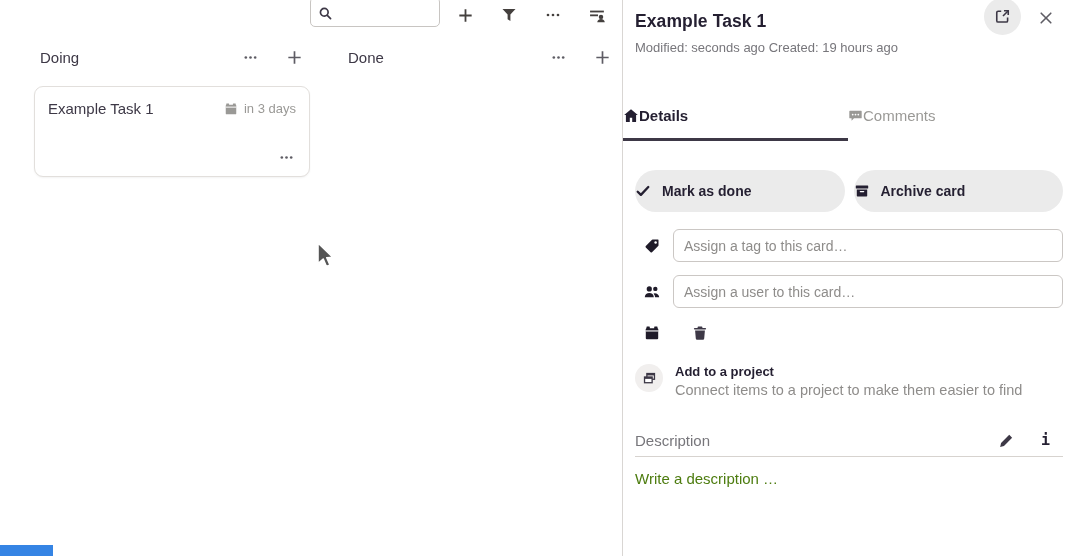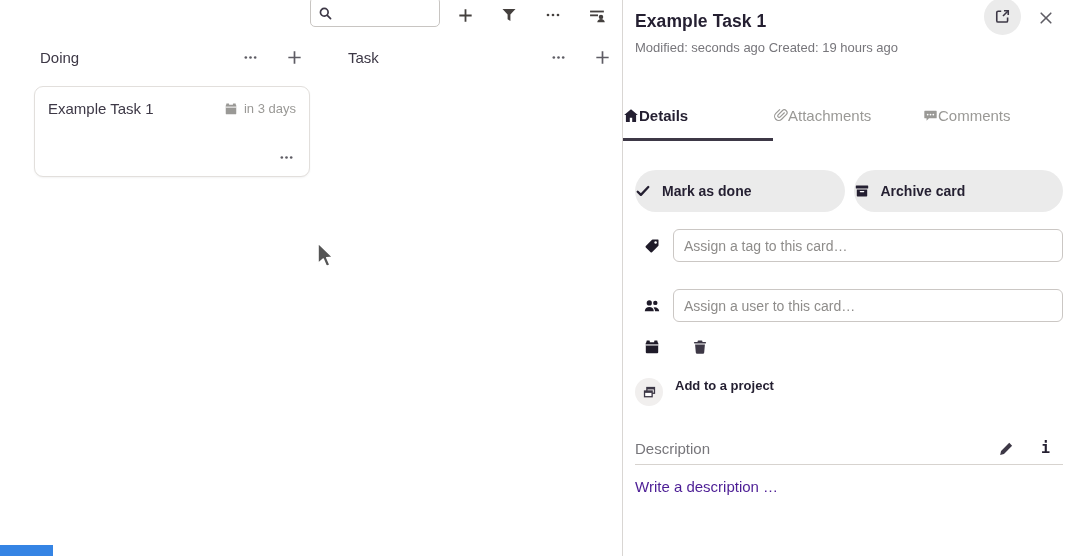--- a/index.html
+++ b/index.html
@@ -60,21 +60,21 @@
   .tab.active::after { content:""; position:absolute; left:0; right:0; bottom:0; height:3px; background:#3d3846; }
 
   .panel-content { position:absolute; left:0; top:141px; width:450px; bottom:0; padding:0 10px 0 12px; }
 
   .action-row { display:flex; gap:9px; margin-top:29px; }
   .pill-btn { flex:1; height:42px; border-radius:21px; background:#ebebeb; border:none;
     display:flex; align-items:center; gap:11px;
     font:700 14px "Liberation Sans",sans-serif; color:#241f31; cursor:pointer; }
 
   .field-row { display:flex; align-items:center; margin-top:17px; padding-left:9px; }
-  .row2 { margin-top:27px;align-items:center; } .row3 { margin-top:15px; }
+  .row2 { margin-top:13px;align-items:center; } .row3 { margin-top:15px; }
   .row-icon { width:16px; height:16px; margin-right:13px; color:#1f1b29; flex:none; display:flex; }
   .text-entry { flex:1; height:33px; border:1px solid #cbc7c4; border-radius:6px; padding:0 10px;
     font:14px "Liberation Sans",sans-serif; color:#3d3846; outline:none; background:#fff; }
   .text-entry::placeholder { color:#8e8c8a; }
 
   .date-field { width:208px; height:33px; border:1px solid #cbc7c4; border-radius:6px; background:#fff;
     display:flex; align-items:center; gap:8px; padding:0 9px 0 10px; font-size:13.5px; color:#3d3846; cursor:pointer; }
   .date-text { flex:1; }
   .trash-btn { margin-left:17px; width:20px; height:20px; background:none; border:none; color:#3d3846;
     display:flex; align-items:center; justify-content:center; cursor:pointer; }
@@ -86,21 +86,21 @@
   .proj-sub { font-size:14.5px; color:#8e8c8a; margin-top:3px; }
 
   .desc-header { display:flex; align-items:center; margin-top:33px; padding-right:13px;justify-content:center; }
   .desc-label { font-size:15px; color:#77767b; }
   .desc-actions { margin-left:auto; display:flex; align-items:center; gap:25px; }
   .pencil-btn { background:none; border:none; color:#3d3846; width:18px; height:18px; padding:0;
     display:flex; align-items:center; justify-content:center; cursor:pointer; }
   .info-btn { background:none; border:none; cursor:pointer; padding:0;
     font:700 15px "DejaVu Sans Mono",monospace; color:#241f31; }
   .desc-divider { height:1px; background:#d7d3cf; margin-top:7px; }
-  .desc-placeholder { margin-top:13px; font-size:15px; color:#4c1d95; cursor:text; }
+  .desc-placeholder { margin-top:13px; font-size:15px; color:#4d7c0f; cursor:text; }
 
   .cursor { position:absolute; left:316px; top:242px; pointer-events:none; }
 </style>
 </head>
 <body>
 
 <div class="app">
 
   <section class="board">
 
@@ -188,21 +188,21 @@
                 <circle cx="8" cy="8" r="1.4"></circle>
                 <circle cx="13" cy="8" r="1.4"></circle>
               </g>
             </svg>
         </button>
       </div>
     </div>
 
     <div class="column col-done">
       <div class="col-header">
-        <span class="col-name">Task</span>
+        <span class="col-name">Done</span>
         <span class="sp"></span>
         <button class="mini-btn">
           <svg width="15" height="15" viewBox="0 0 16 16">
               <g fill="currentColor">
                 <circle cx="3" cy="8" r="1.4"></circle>
                 <circle cx="8" cy="8" r="1.4"></circle>
                 <circle cx="13" cy="8" r="1.4"></circle>
               </g>
             </svg>
         </button>
@@ -243,28 +243,20 @@
         <span class="tab-icon">
           <svg width="16" height="16" viewBox="0 0 16 16">
               <path d="M8 1.2L1.2 7h1.7v6.5a.6.6 0 00.6.6h3.3V9.7h2.4v4.4h3.3a.6.6 0 00.6-.6V7h1.7L8 1.2z" fill="currentColor"></path>
             </svg>
         </span>
         <span class="tab-label">Details</span>
       </div>
       <div class="tab">
         <span class="tab-icon">
           <svg width="15" height="15" viewBox="0 0 16 16">
-              <path d="M12.4 4.8L7.7 9.5a1.55 1.55 0 01-2.2-2.2l4.4-4.4a2.95 2.95 0 014.2 4.2l-4.9 4.9a4.35 4.35 0 01-6.2-6.2l4.4-4.4" fill="none" stroke="currentColor" stroke-width="1.25"></path>
-            </svg>
-        </span>
-        <span class="tab-label">Attachments</span>
-      </div>
-      <div class="tab">
-        <span class="tab-icon">
-          <svg width="15" height="15" viewBox="0 0 16 16">
               <path d="M2 3h12a.6.6 0 01.6.6v6.8a.6.6 0 01-.6.6H6.4L3.8 13.5V11H2a.6.6 0 01-.6-.6V3.6A.6.6 0 012 3z" fill="currentColor"></path>
               <g fill="#fff">
                 <circle cx="5" cy="7" r=".95"></circle>
                 <circle cx="8" cy="7" r=".95"></circle>
                 <circle cx="11" cy="7" r=".95"></circle>
               </g>
             </svg>
         </span>
         <span class="tab-label">Comments</span>
       </div>
@@ -341,20 +333,21 @@
         <span class="proj-circle">
           <svg width="15" height="15" viewBox="0 0 16 16">
               <rect x="5.2" y="2.7" width="8.1" height="6.1" fill="none" stroke="currentColor" stroke-width="1.4"></rect>
               <rect x="5.2" y="2.7" width="8.1" height="2" fill="currentColor"></rect>
               <rect x="2.7" y="6.4" width="8.1" height="6.1" fill="#fff" stroke="currentColor" stroke-width="1.4"></rect>
               <rect x="2.7" y="6.4" width="8.1" height="2" fill="currentColor"></rect>
             </svg>
         </span>
         <div>
           <div class="proj-title">Add to a project</div>
+          <div class="proj-sub">Connect items to a project to make them easier to find</div>
         </div>
       </div>
 
       <div class="desc-header">
         <span class="desc-label">Description</span>
         <span class="desc-actions">
           <button class="pencil-btn">
             <svg width="17" height="17" viewBox="0 0 16 16">
                 <path d="M2 14l.9-3.6 7.7-7.7 2.7 2.7-7.7 7.7L2 14z" fill="currentColor"></path>
               </svg>

